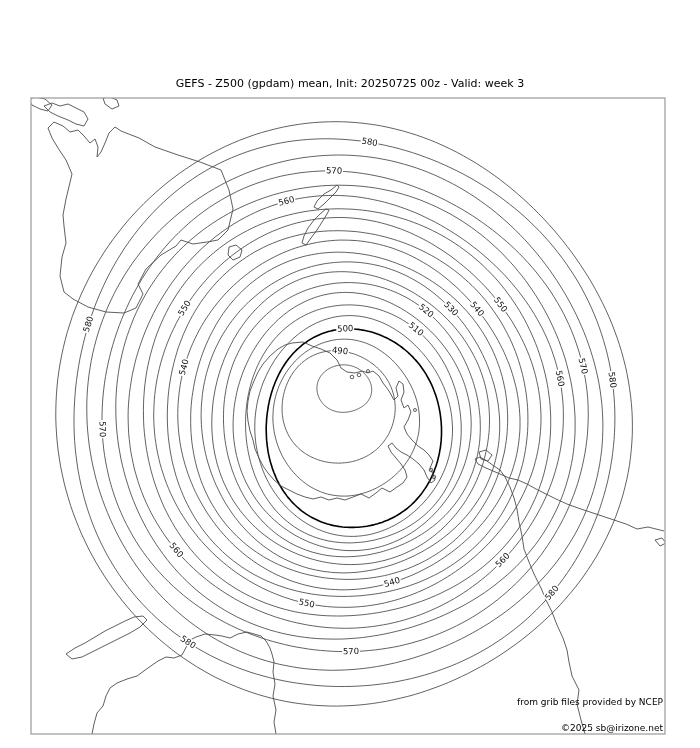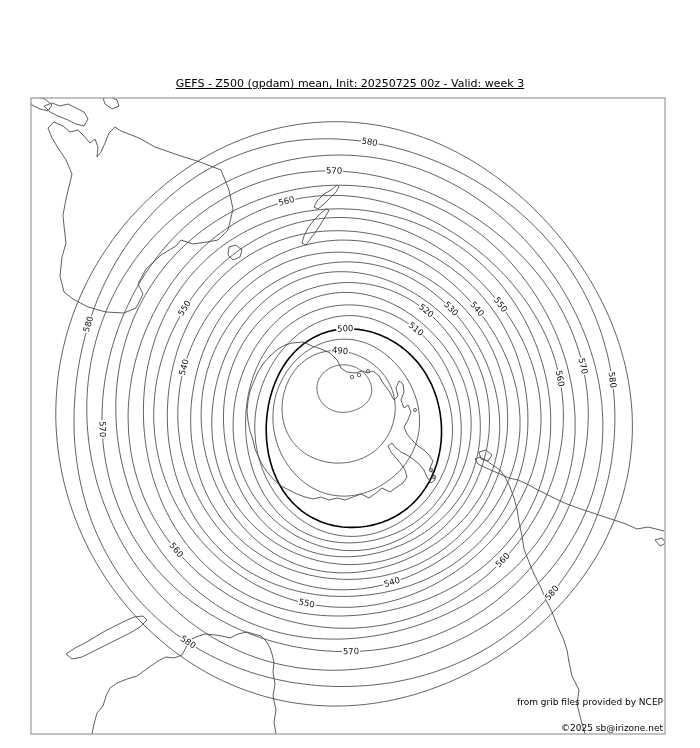--- a/index.html
+++ b/index.html
@@ -1,19 +1,19 @@
 <!DOCTYPE html>
 <html><head>
 <meta charset="utf-8">
 <style>
   html,body{margin:0;padding:0;background:#ffffff;}
   body{width:700px;height:748px;position:relative;overflow:hidden;
        font-family:"DejaVu Sans","Liberation Sans",sans-serif;}
   .fig-title{position:absolute;left:0;right:0;top:77px;text-align:center;
-       font-size:11px;color:#000;text-decoration:underline;}
+       font-size:11px;color:#000;}
   .credits{position:absolute;right:37px;text-align:right;font-size:9px;color:#000;}
   .credit1{top:697px;}
   .credit2{top:723px;}
   svg{position:absolute;left:0;top:0;}
   .contour{fill:none;stroke:#2e2e2e;stroke-width:0.75;}
   .contour.bold{stroke:#000;stroke-width:1.6;}
   .coast{fill:none;stroke:#4d4d4d;stroke-width:0.9;stroke-linejoin:round;}
   .frame{fill:none;stroke:#999;stroke-width:1.2;}
   .clabel{font-size:8.5px;fill:#111;stroke:#fff;stroke-width:3px;
           paint-order:stroke;text-anchor:middle;dominant-baseline:middle;}

